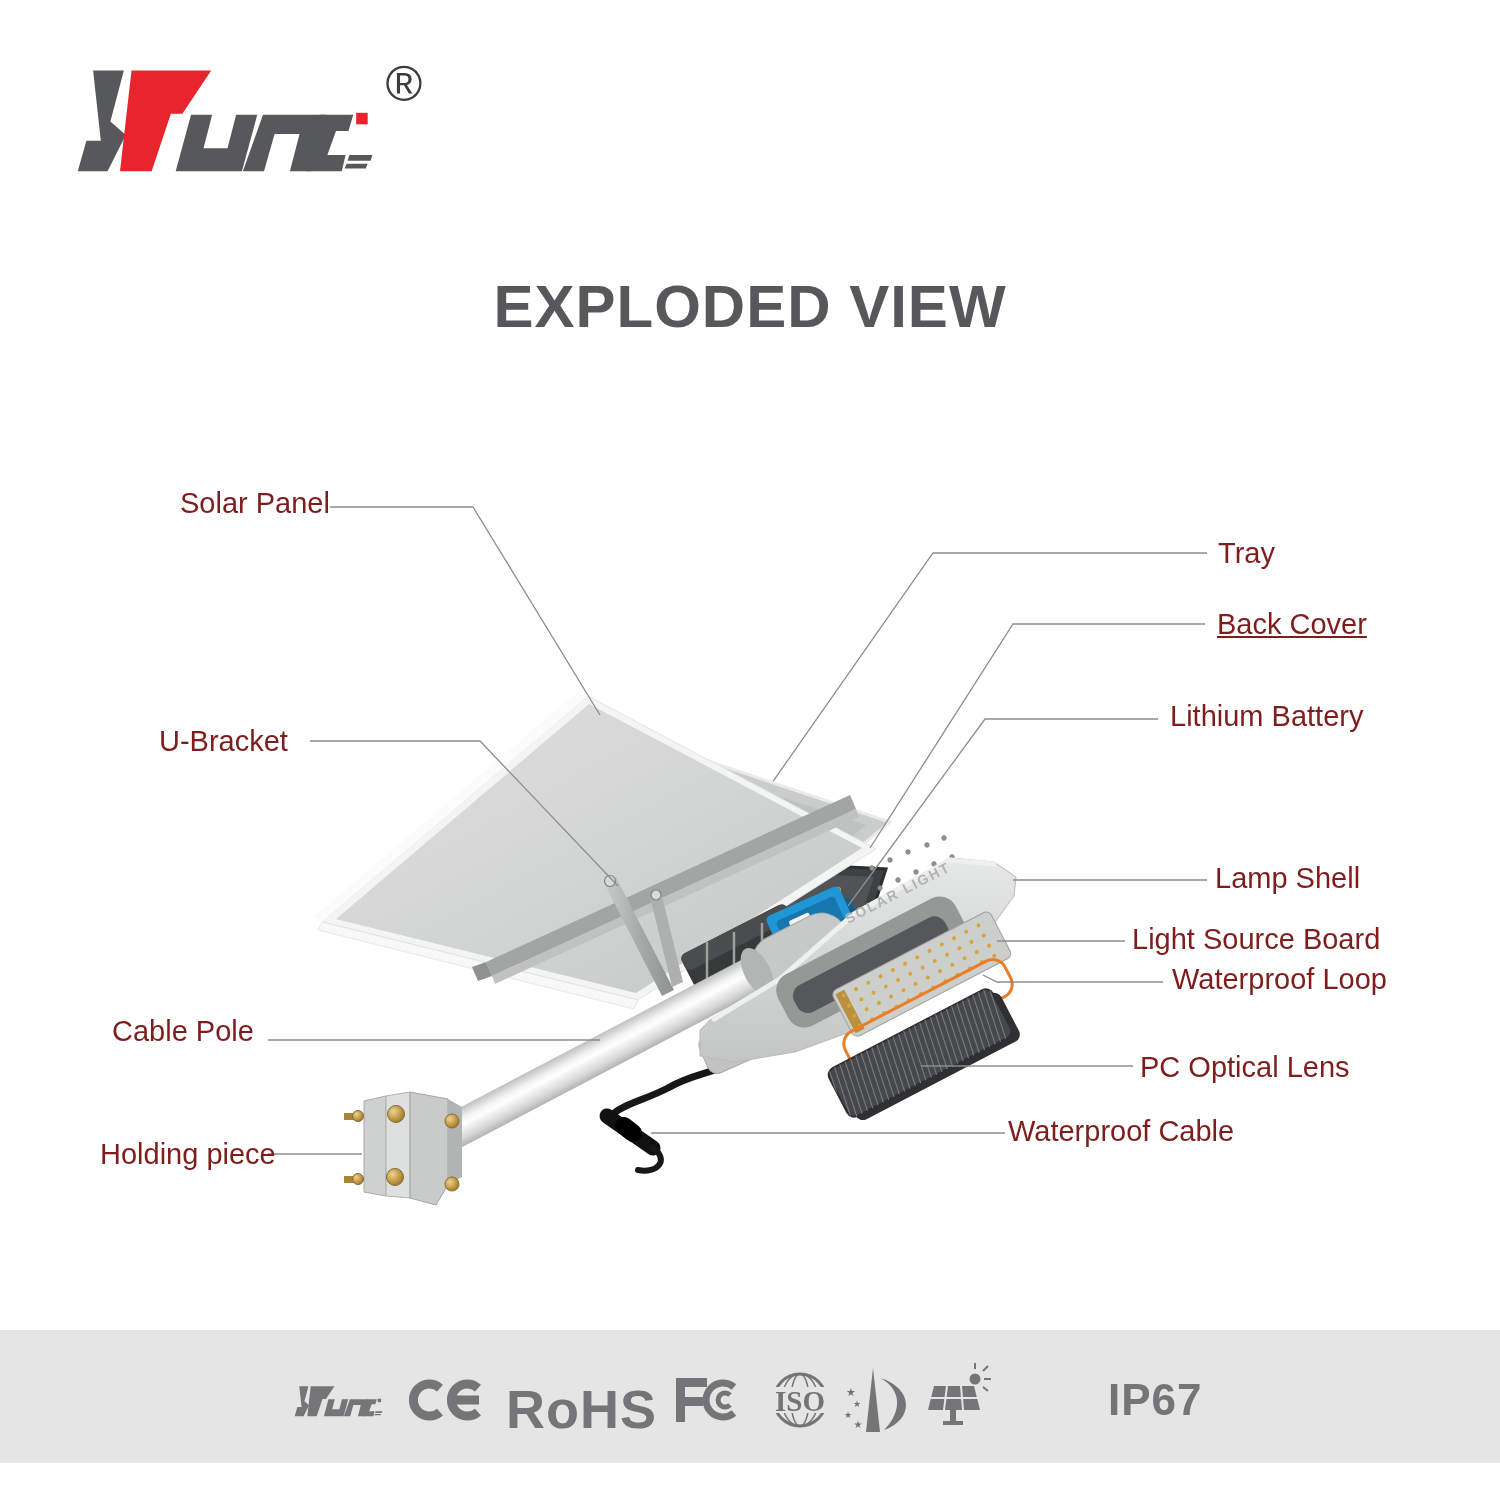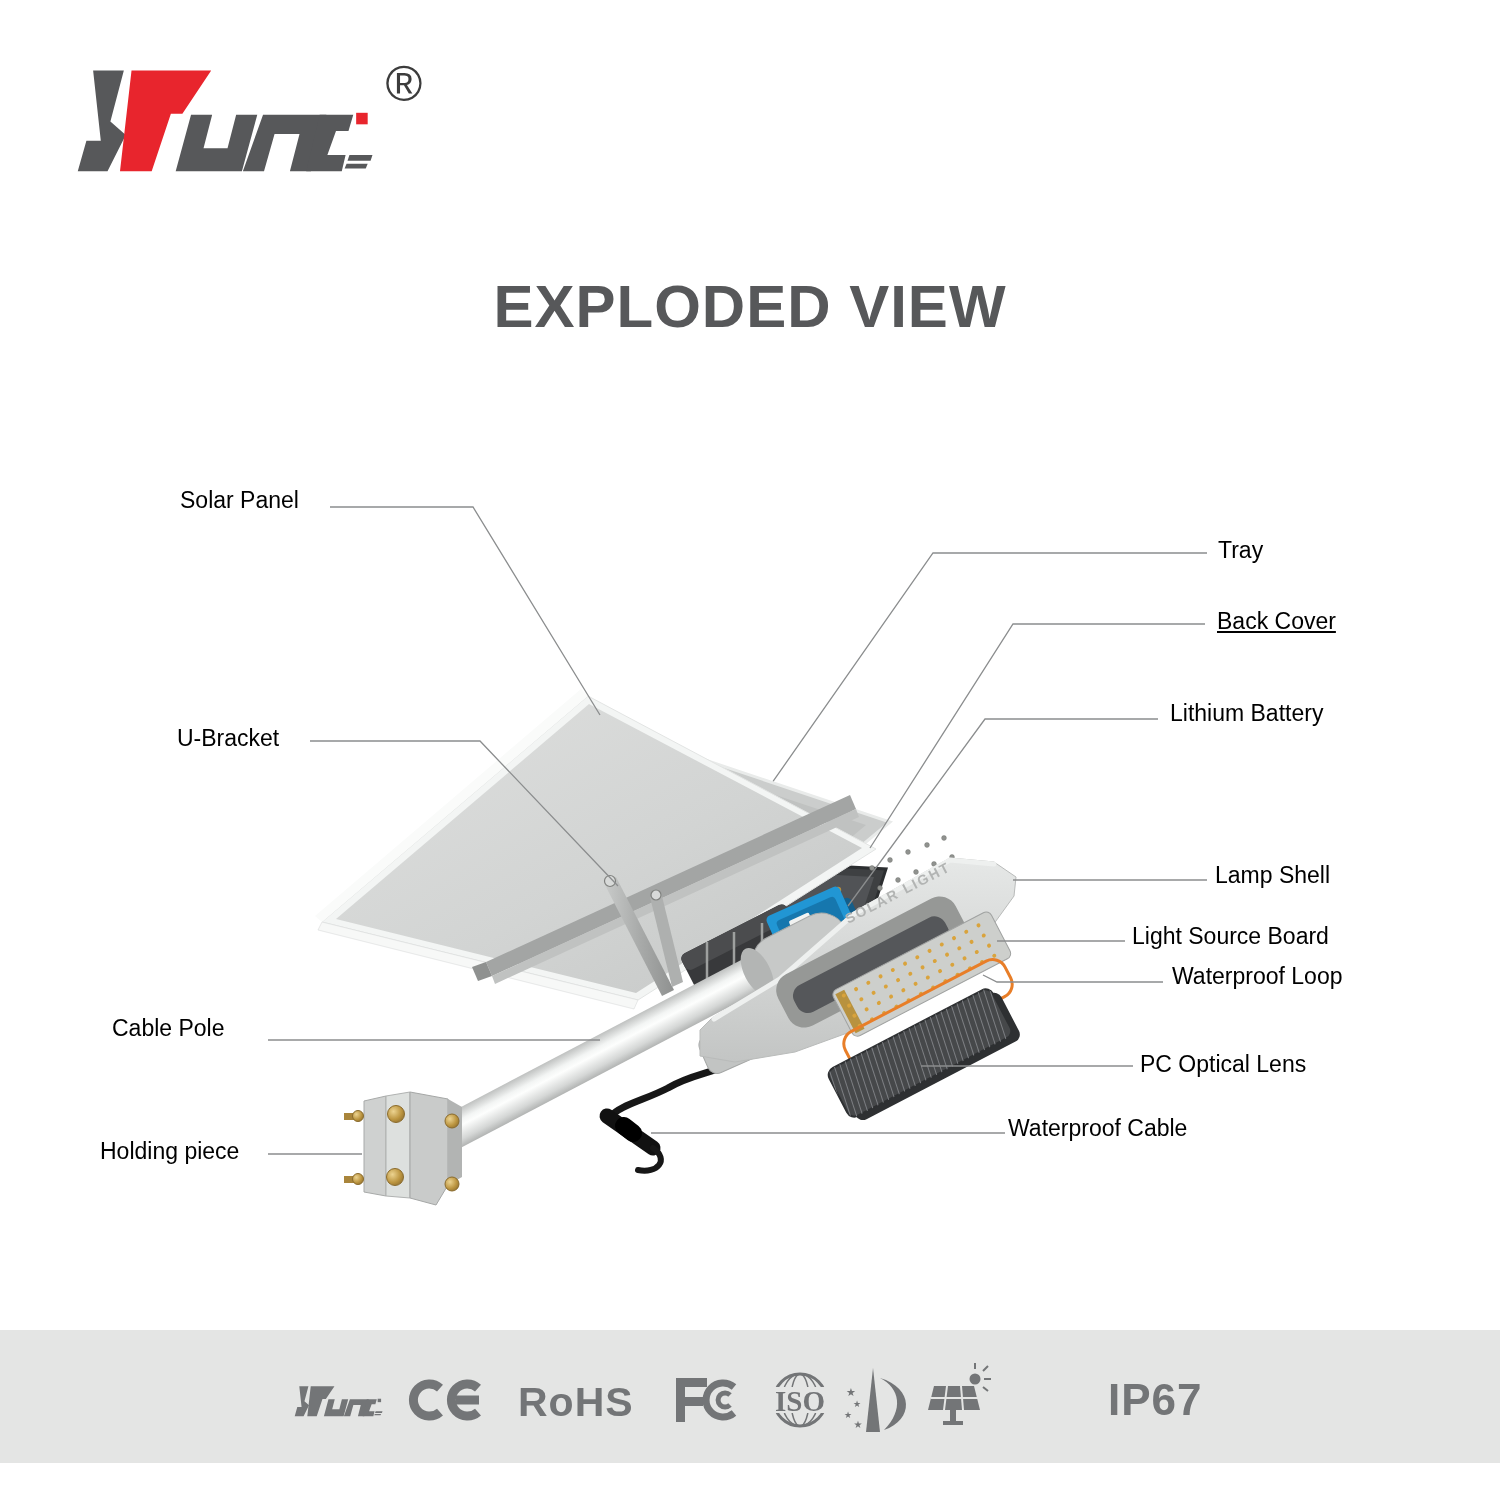--- a/index.html
+++ b/index.html
@@ -1,23 +1,23 @@
 <!DOCTYPE html>
 <html><head>
 <meta charset="utf-8">
 <style>
   html,body{margin:0;padding:0;background:#fff;}
   .page{position:relative;width:1500px;height:1500px;overflow:hidden;background:#fff;
         font-family:"Liberation Sans",sans-serif;}
   #art{position:absolute;left:0;top:0;}
   .title{position:absolute;left:0;right:0;top:272px;text-align:center;
          font-size:60px;font-weight:bold;letter-spacing:1px;color:#57585a;}
-  .lbl{position:absolute;font-size:23px;color:#000000;white-space:nowrap;line-height:1;text-align:right;}
+  .lbl{position:absolute;font-size:29px;color:#7f1d1d;white-space:nowrap;line-height:1;text-align:right;}
   .badge-text{position:absolute;font-weight:bold;color:#737577;line-height:1;}
-  #rohs{left:506px;top:1382px;font-size:41px;letter-spacing:1px;margin-left:12px;}
+  #rohs{left:506px;top:1382px;font-size:54px;letter-spacing:1px;}
   #ip67{left:1108px;top:1378px;font-size:44px;letter-spacing:1px;}
 </style>
 </head>
 <body>
 
 <div class="page">
 
 <svg id="art" width="1500" height="1500" viewBox="0 0 1500 1500">
   <defs>
     <linearGradient id="panelGrad" x1="0" y1="0" x2="1" y2="1">
@@ -359,21 +359,21 @@
         <line x1="975" y1="1369" x2="975" y2="1363"></line>
         <line x1="983" y1="1387" x2="988" y2="1391"></line>
       </g>
     </g>
   </g>
 </svg>
 
 <div class="title">EXPLODED VIEW</div>
 
 <div class="lbl" style="left:180px;top:489px;">Solar Panel</div>
-<div class="lbl" style="left:177px;top:727px;">U-Bracket</div>
+<div class="lbl" style="left:159px;top:727px;">U-Bracket</div>
 <div class="lbl" style="left:112px;top:1017px;">Cable Pole</div>
 <div class="lbl" style="left:100px;top:1140px;">Holding piece</div>
 <div class="lbl" style="left:1218px;top:539px;">Tray</div>
 <div class="lbl" style="left:1217px;top:610px;text-decoration:underline;">Back Cover</div>
 <div class="lbl" style="left:1170px;top:702px;">Lithium Battery</div>
 <div class="lbl" style="left:1215px;top:864px;">Lamp Shell</div>
 <div class="lbl" style="left:1132px;top:925px;">Light Source Board</div>
 <div class="lbl" style="left:1172px;top:965px;">Waterproof Loop</div>
 <div class="lbl" style="left:1140px;top:1053px;">PC Optical Lens</div>
 <div class="lbl" style="left:1008px;top:1117px;">Waterproof Cable</div>

